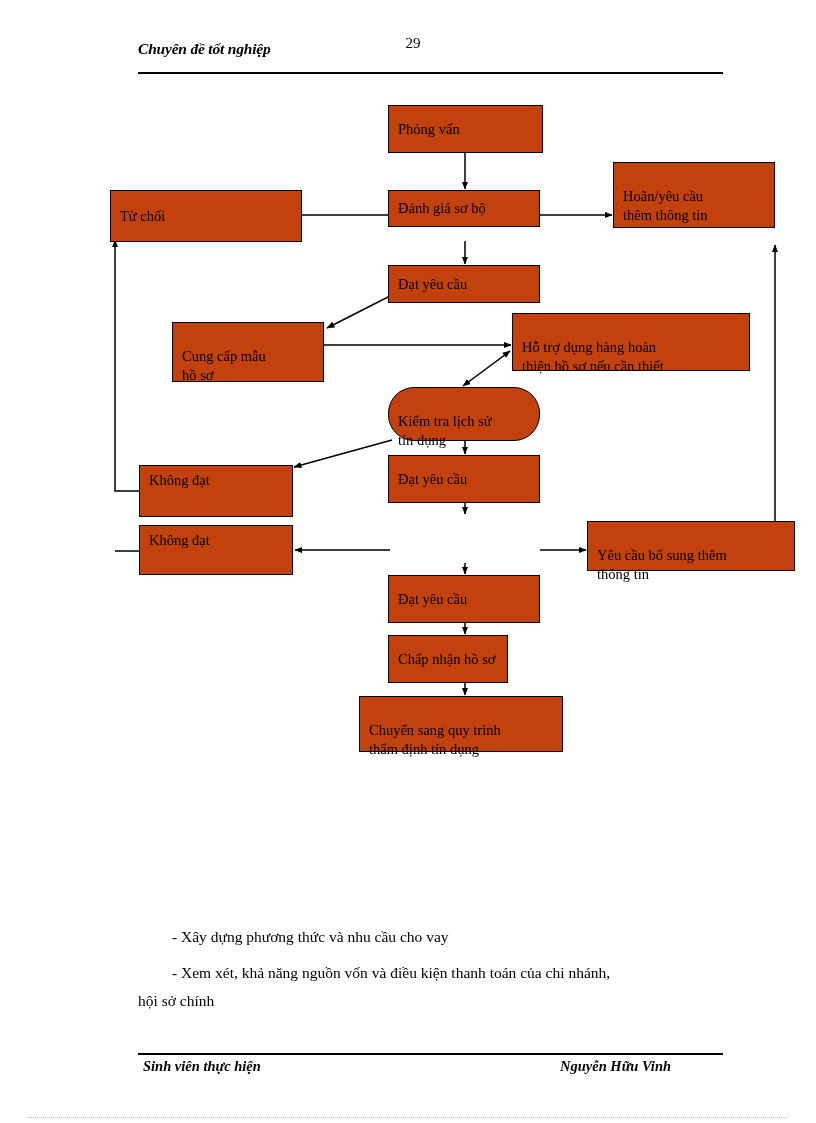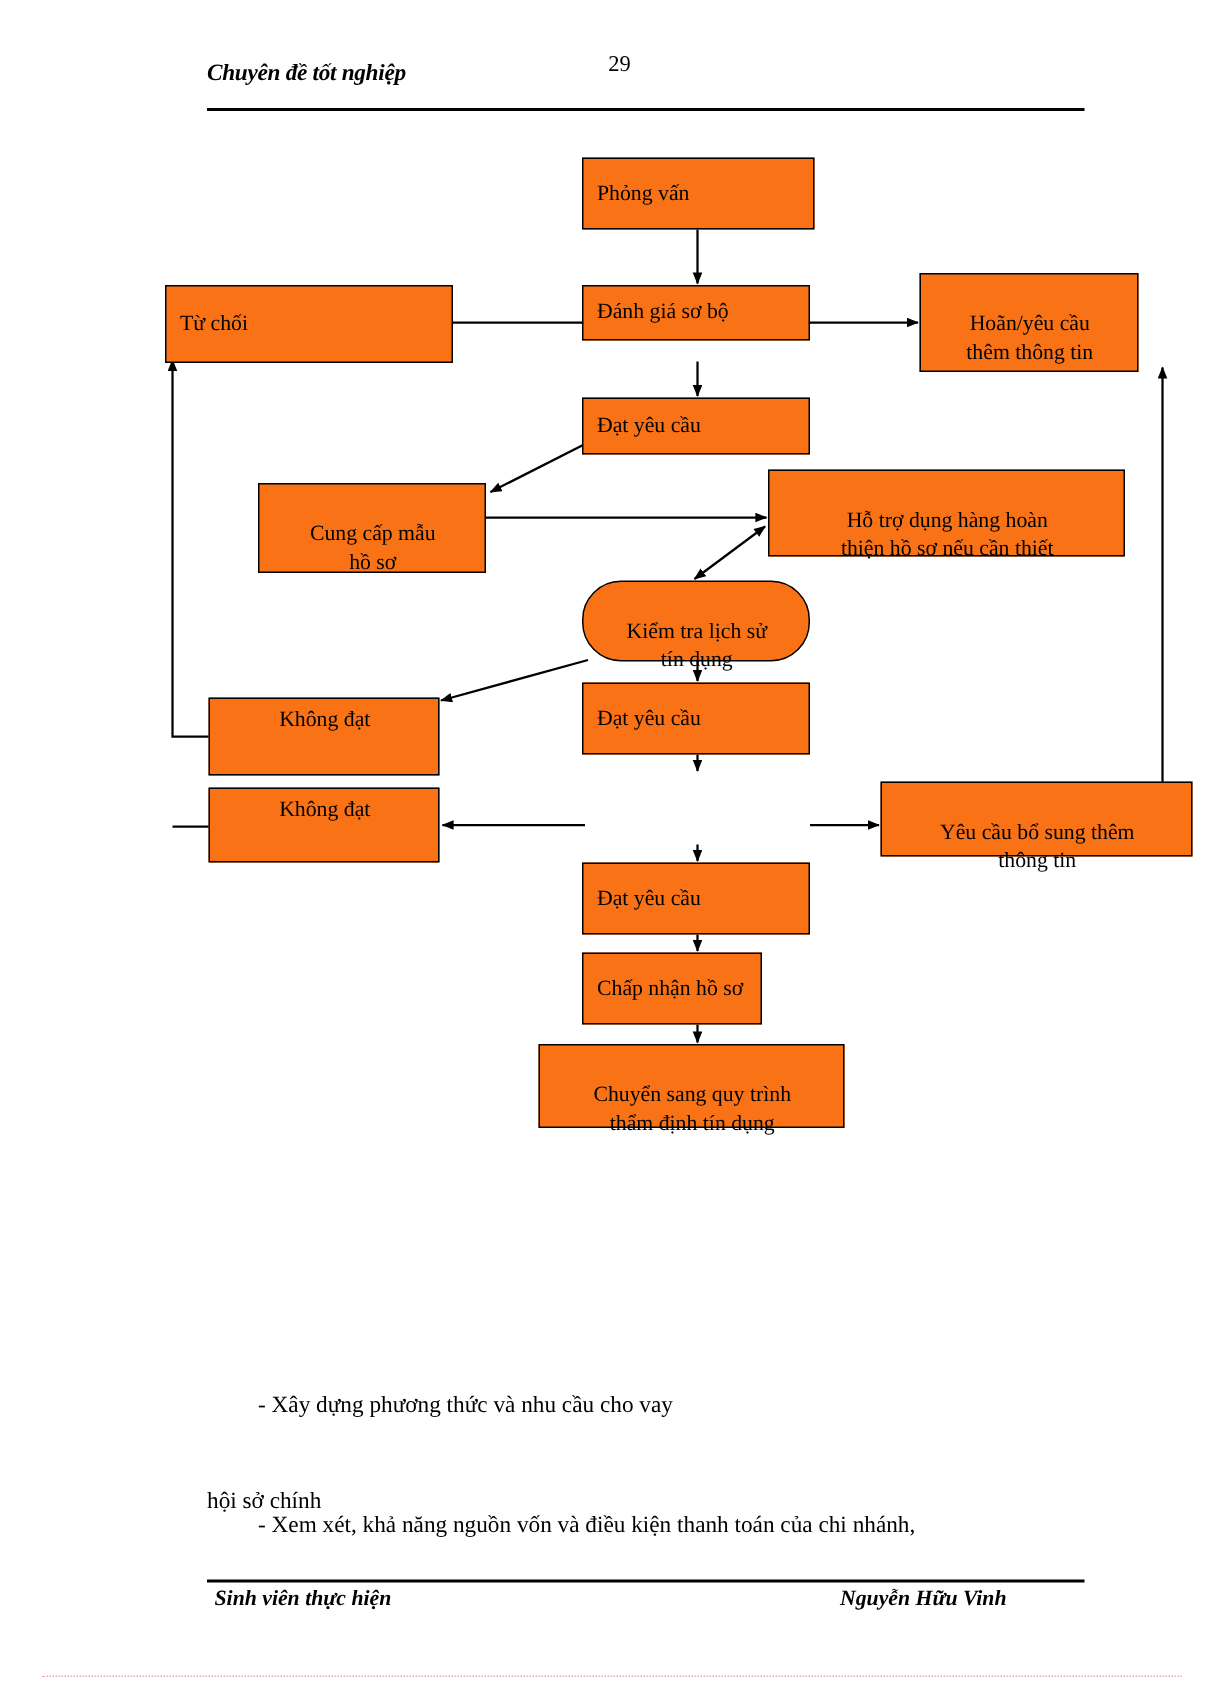--- a/index.html
+++ b/index.html
@@ -97,27 +97,26 @@
   #flow {
     position: absolute;
     left: 0;
     top: 0;
     width: 816px;
     height: 1123px;
   }
   .node {
     position: absolute;
     border: 1.6px solid #000;
-    background: #f97316;
+    background: #c2410c;
     box-sizing: border-box;
     font-size: 14.5px;
     line-height: 19px;
     padding: 5px 8px 0 9px;
     z-index: 3;
-    text-align: center;
   }
   .node.center-text {
     display: flex;
     align-items: center;
     padding-top: 0;
   }
   svg.edges {
     position: absolute;
     left: 0;
     top: 0;
@@ -191,21 +190,21 @@
     </div>
 
     <div class="node center-text" style="left:110px; top:190px; width:192px; height:52px;">
       <span>Từ chối</span>
     </div>
 
     <div class="node center-text" style="left:388px; top:190px; width:152px; height:37px;">
       <span>Đánh giá  sơ bộ</span>
     </div>
 
-    <div class="node" style="left:613px; top:182px; width:146px; height:66px; white-space:pre-line;">
+    <div class="node" style="left:613px; top:162px; width:162px; height:66px; white-space:pre-line;">
       <span>Hoãn/yêu cầu
 thêm thông tin</span>
     </div>
 
     <div class="node center-text" style="left:388px; top:265px; width:152px; height:38px;">
       <span>Đạt yêu cầu</span>
     </div>
 
     <div class="node" style="left:172px; top:322px; width:152px; height:60px; white-space:pre-line;">
       <span>Cung cấp mẫu
@@ -248,21 +247,21 @@
       <span>Chấp nhận hồ sơ</span>
     </div>
 
     <div class="node" style="left:359px; top:696px; width:204px; height:56px; white-space:pre-line;">
       <span>Chuyển sang quy trình
 thẩm định tín dụng</span>
     </div>
   </div>
 
   <div class="body-line" style="left:172px; top:927px;">- Xây dựng phương thức và nhu cầu cho vay</div>
-  <div class="body-line" style="left:172px; top:963px;margin-top:44px;">- Xem xét, khả năng nguồn vốn và điều kiện thanh toán của chi nhánh,</div>
+  <div class="body-line" style="left:172px; top:963px;">- Xem xét, khả năng nguồn vốn và điều kiện thanh toán của chi nhánh,</div>
   <div class="body-line" style="left:138px; top:991px;">hội sở chính</div>
 
   <div id="footer-rule"></div>
   <div id="footer-left">Sinh viên thực hiện</div>
   <div id="footer-right">Nguyễn Hữu Vinh</div>
   <div id="bottom-dotted"></div>
 
 </div>
 
 </body></html>

